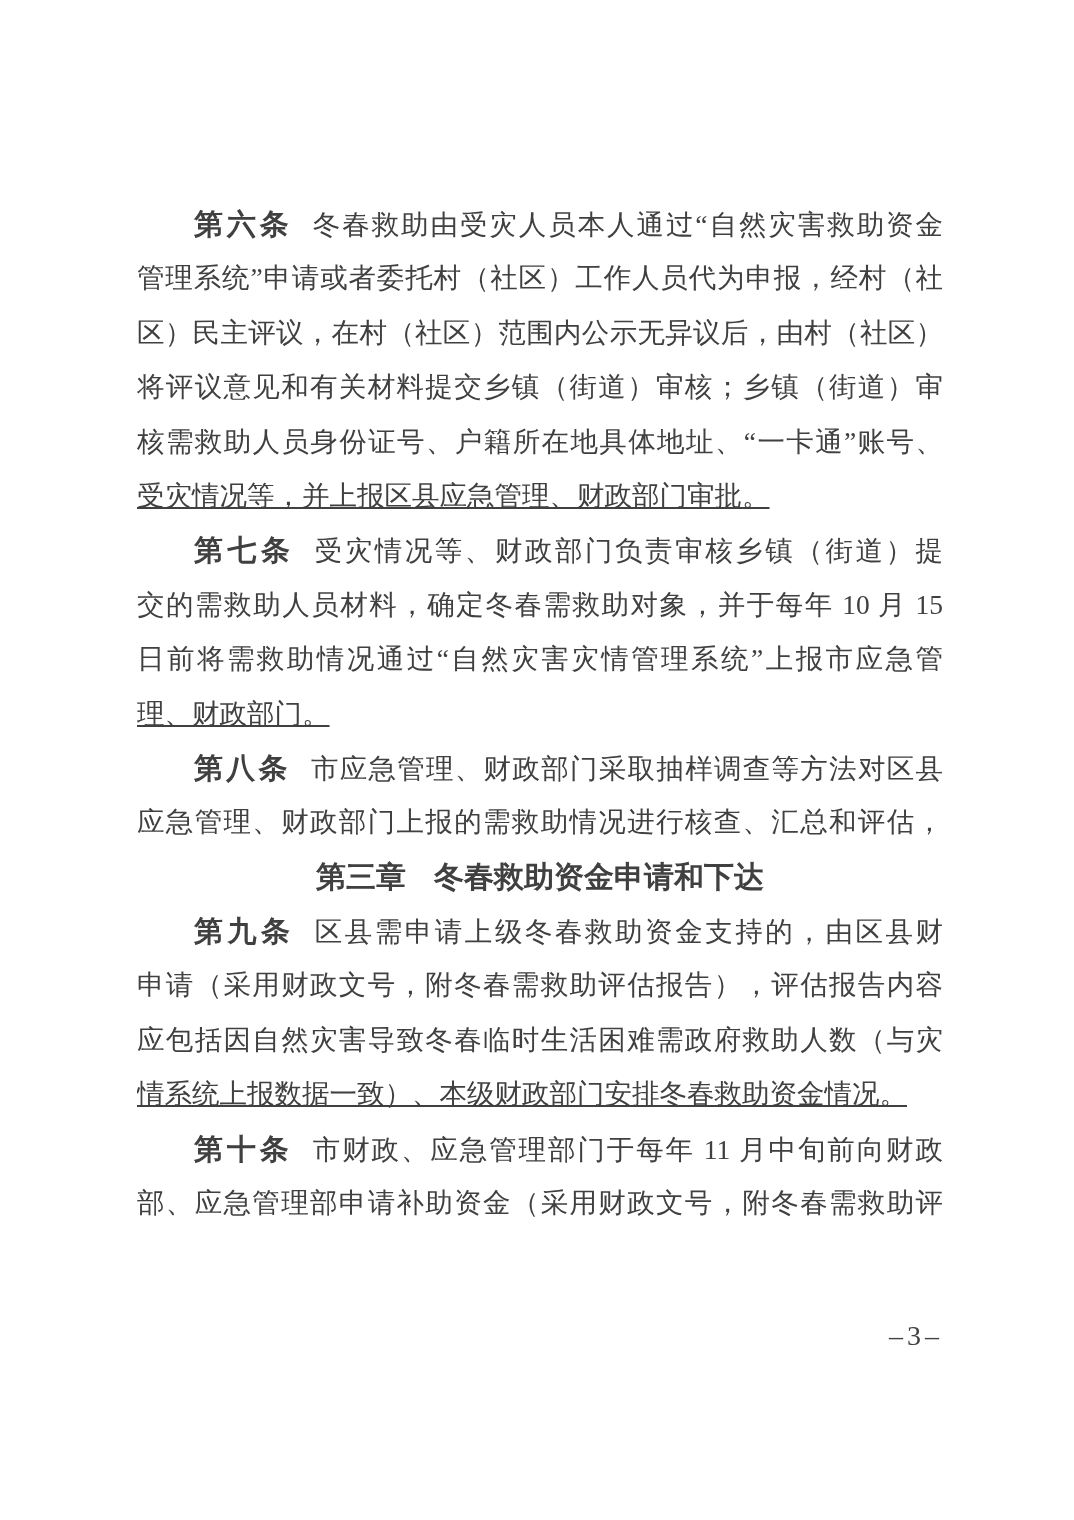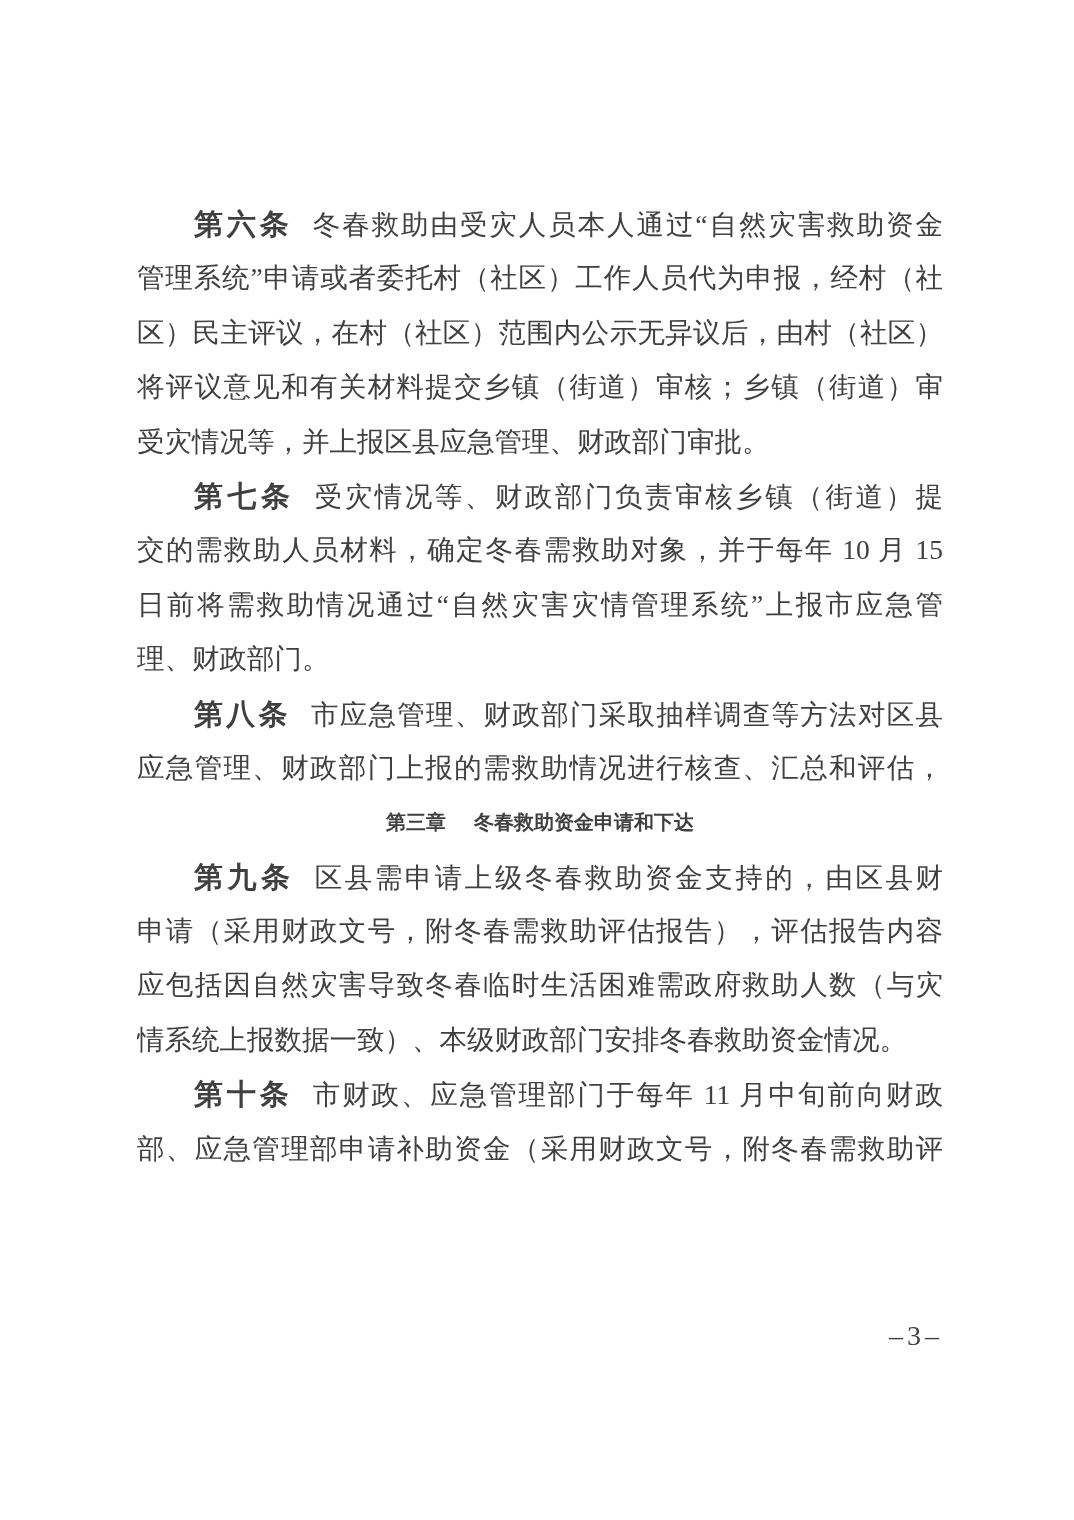--- a/index.html
+++ b/index.html
@@ -26,39 +26,40 @@
     height: 54.4px;
     line-height: 54.4px;
     font-size: 27.5px;
     text-align: justify;
     text-align-last: justify;
     overflow: hidden;
     white-space: nowrap;
   }
   .line.last {
     text-align-last: left;
+    text-decoration: underline;
   }
   .line.first {
     padding-left: 57px;
   }
   .article-label {
     font-family: "Liberation Sans", "DejaVu Sans", sans-serif;
     font-weight: 700;
     font-size: 29px;
     letter-spacing: 2px;
     margin-right: 20px;
   }
   .chapter {
     height: 54.4px;
     line-height: 54.4px;
     text-align: right;
     text-align-last: center;
     font-family: "Liberation Sans", "DejaVu Sans", sans-serif;
     font-weight: 700;
-    font-size: 20px;
+    font-size: 30px;
     overflow: hidden;
   }
   .chapter-gap {
     display: inline-block;
     width: 28px;
   }
   .page-number {
     position: absolute;
     left: 137px;
     top: 1316px;
@@ -73,20 +74,21 @@
 <body>
 
 <div class="doc-page">
 
   <div class="text-block">
 
     <div class="line first"><span class="article-label">第六条</span><span>冬春救助由受灾人员本人通过“自然灾害救助资金</span></div>
     <div class="line"><span>管理系统”申请或者委托村（社区）工作人员代为申报，经村（社</span></div>
     <div class="line"><span>区）民主评议，在村（社区）范围内公示无异议后，由村（社区）</span></div>
     <div class="line"><span>将评议意见和有关材料提交乡镇（街道）审核；乡镇（街道）审</span></div>
+    <div class="line"><span>核需救助人员身份证号、户籍所在地具体地址、“一卡通”账号、</span></div>
     <div class="line last"><span>受灾情况等，并上报区县应急管理、财政部门审批。</span></div>
 
     <div class="line first"><span class="article-label">第七条</span><span>受灾情况等、财政部门负责审核乡镇（街道）提</span></div>
     <div class="line"><span>交的需救助人员材料，确定冬春需救助对象，并于每年 10 月 15</span></div>
     <div class="line"><span>日前将需救助情况通过“自然灾害灾情管理系统”上报市应急管</span></div>
     <div class="line last"><span>理、财政部门。</span></div>
 
     <div class="line first"><span class="article-label">第八条</span><span>市应急管理、财政部门采取抽样调查等方法对区县</span></div>
     <div class="line"><span>应急管理、财政部门上报的需救助情况进行核查、汇总和评估，</span></div>
 

